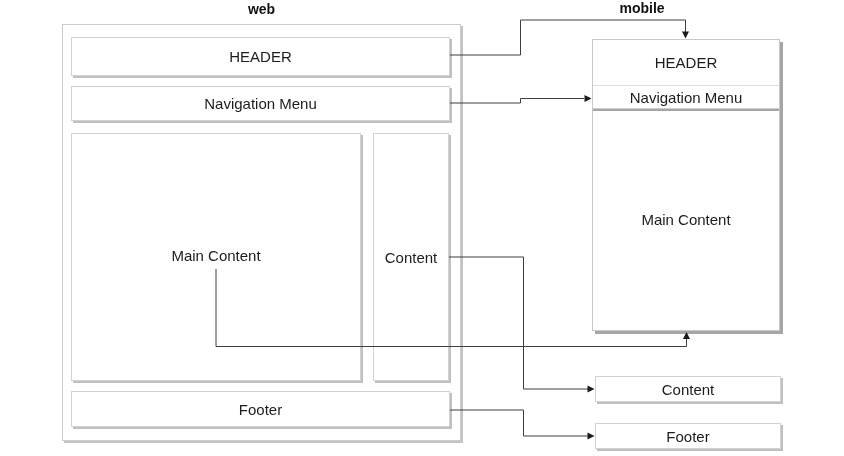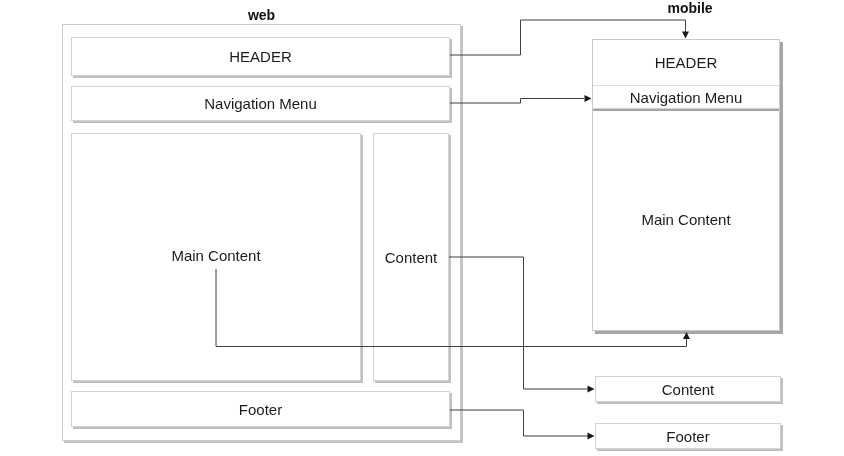--- a/index.html
+++ b/index.html
@@ -84,22 +84,22 @@
     left: 0;
     top: 0;
     pointer-events: none;
   }
 </style>
 </head>
 <body>
 
 <div class="canvas">
 
-  <div class="panel-title" style="left:62px; top:7px; width:399px;text-align:center;">web</div>
-  <div class="panel-title" style="left:600px; top:0px; width:180px;text-align:center;">mobile</div>
+  <div class="panel-title" style="left:62px; top:1px; width:399px;text-align:center;">web</div>
+  <div class="panel-title" style="left:552px; top:0px; width:180px;text-align:center;">mobile</div>
 
   <div class="container-box" style="left:62px; top:24px; width:399px; height:417px;"></div>
 
   <div class="box" style="left:71px; top:37px; width:379px; height:39px;">
     <span>HEADER</span>
   </div>
 
   <div class="box" style="left:71px; top:86px; width:379px; height:35px;">
     <span>Navigation Menu</span>
   </div>

